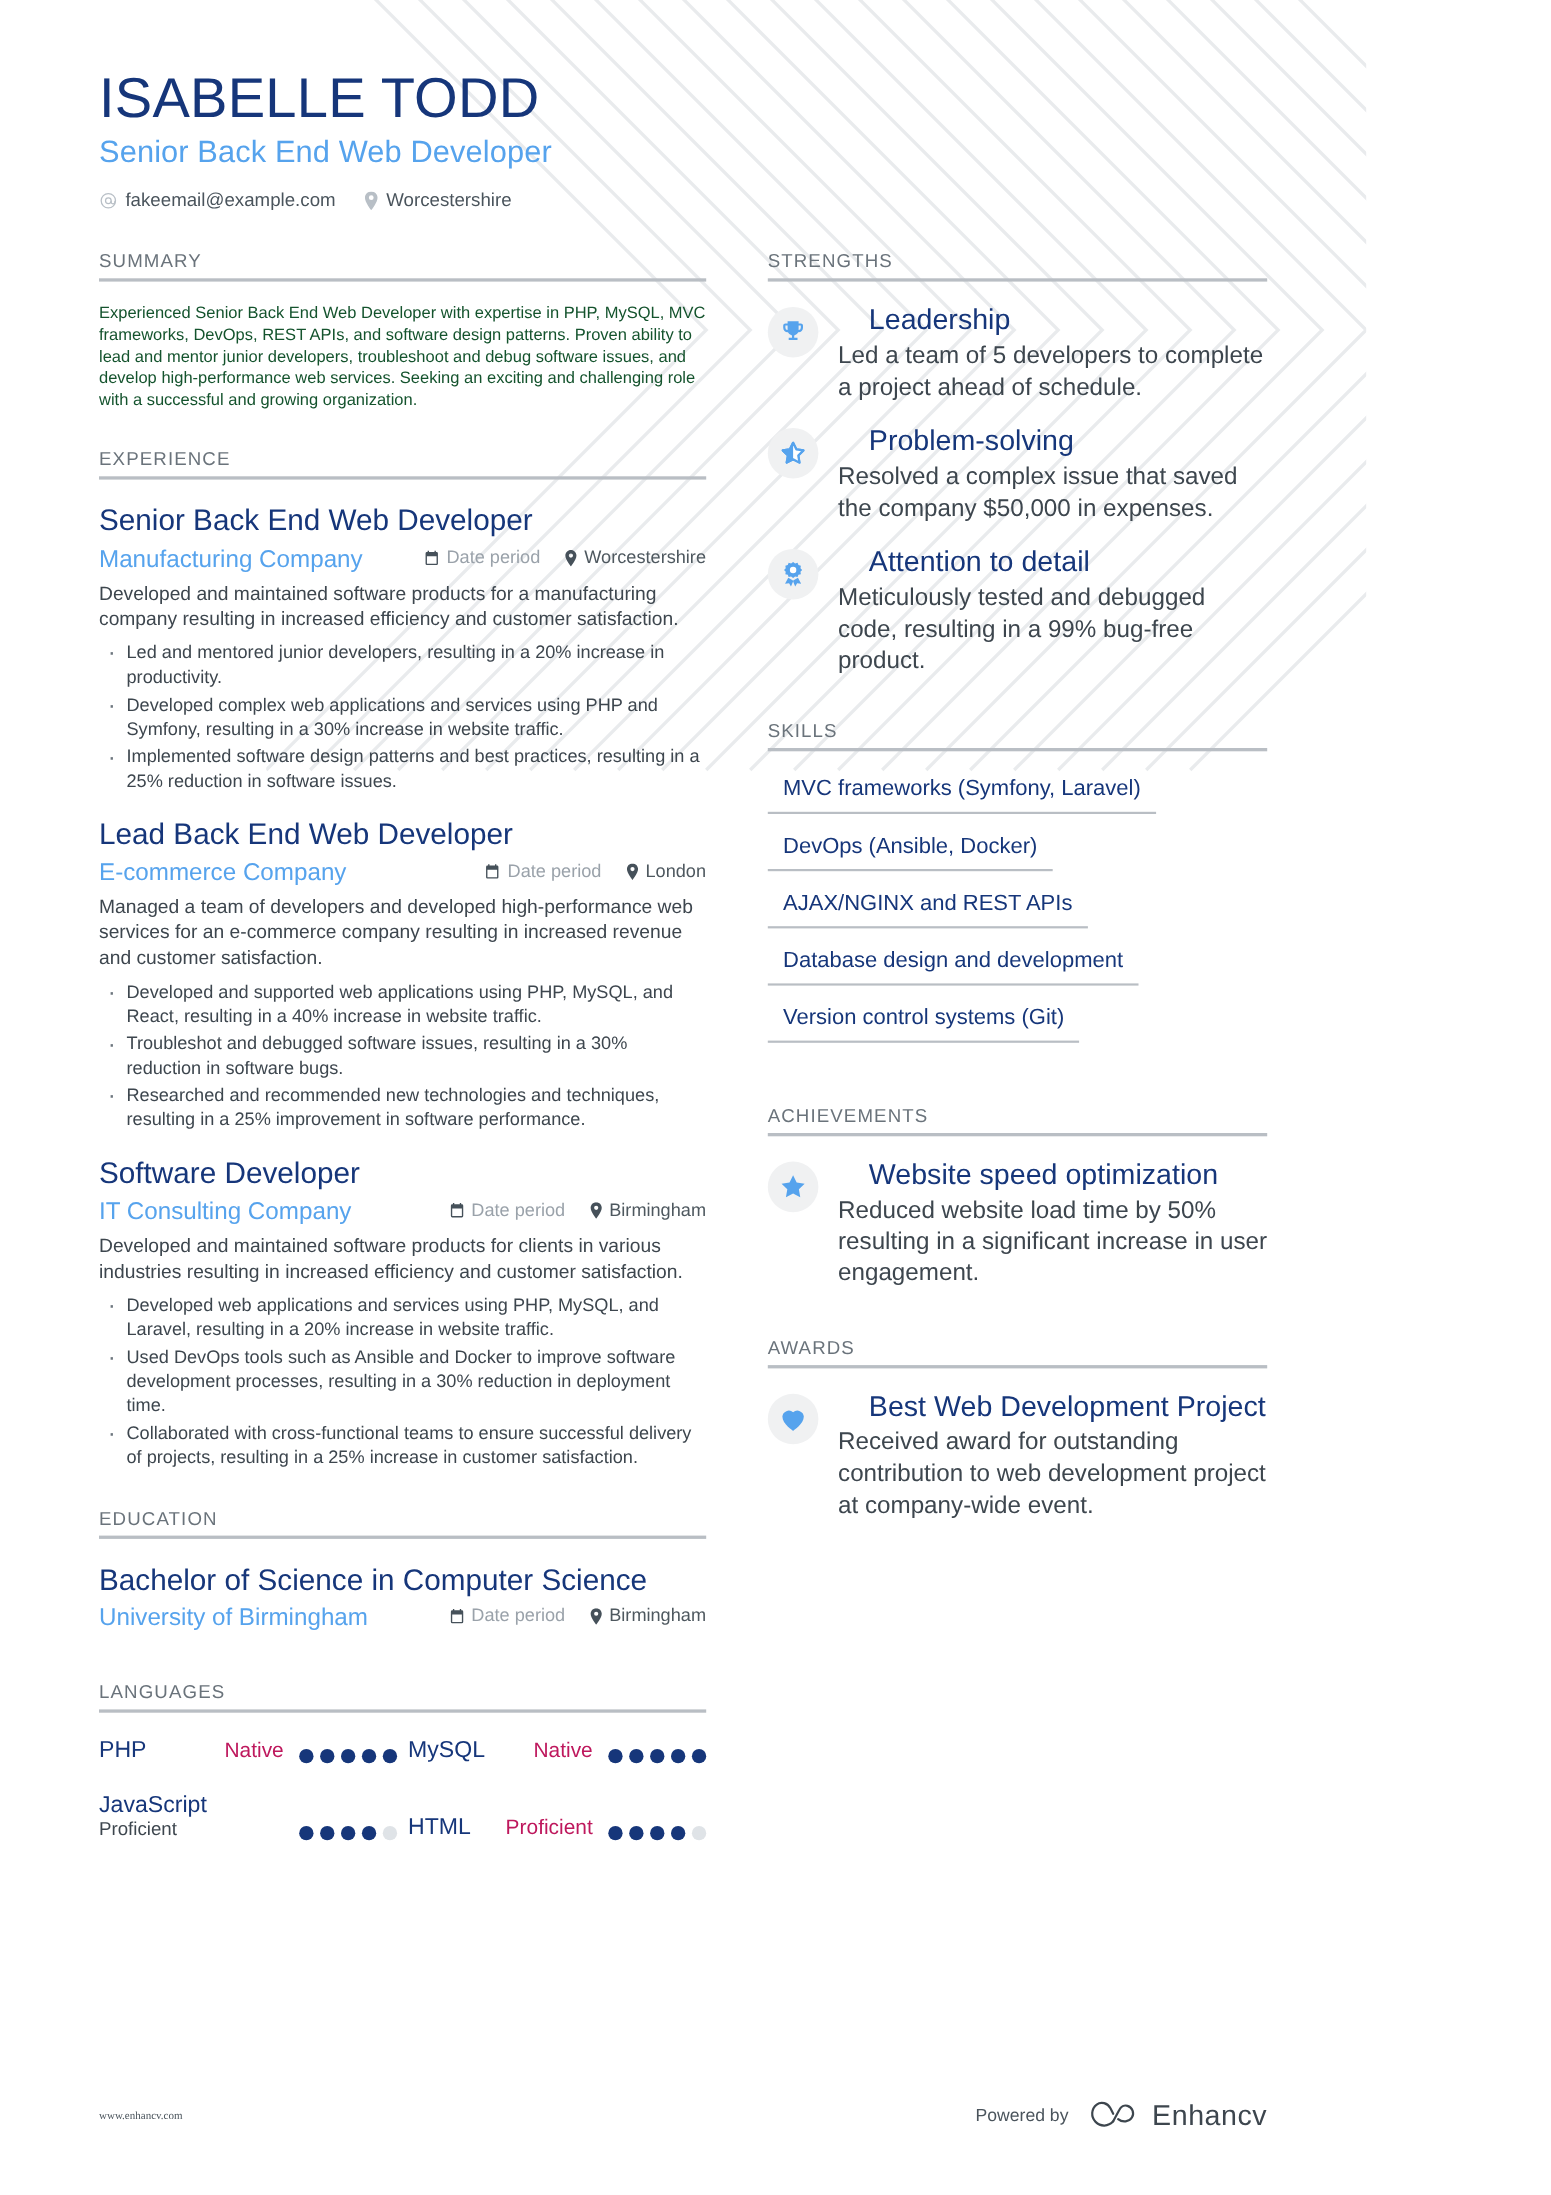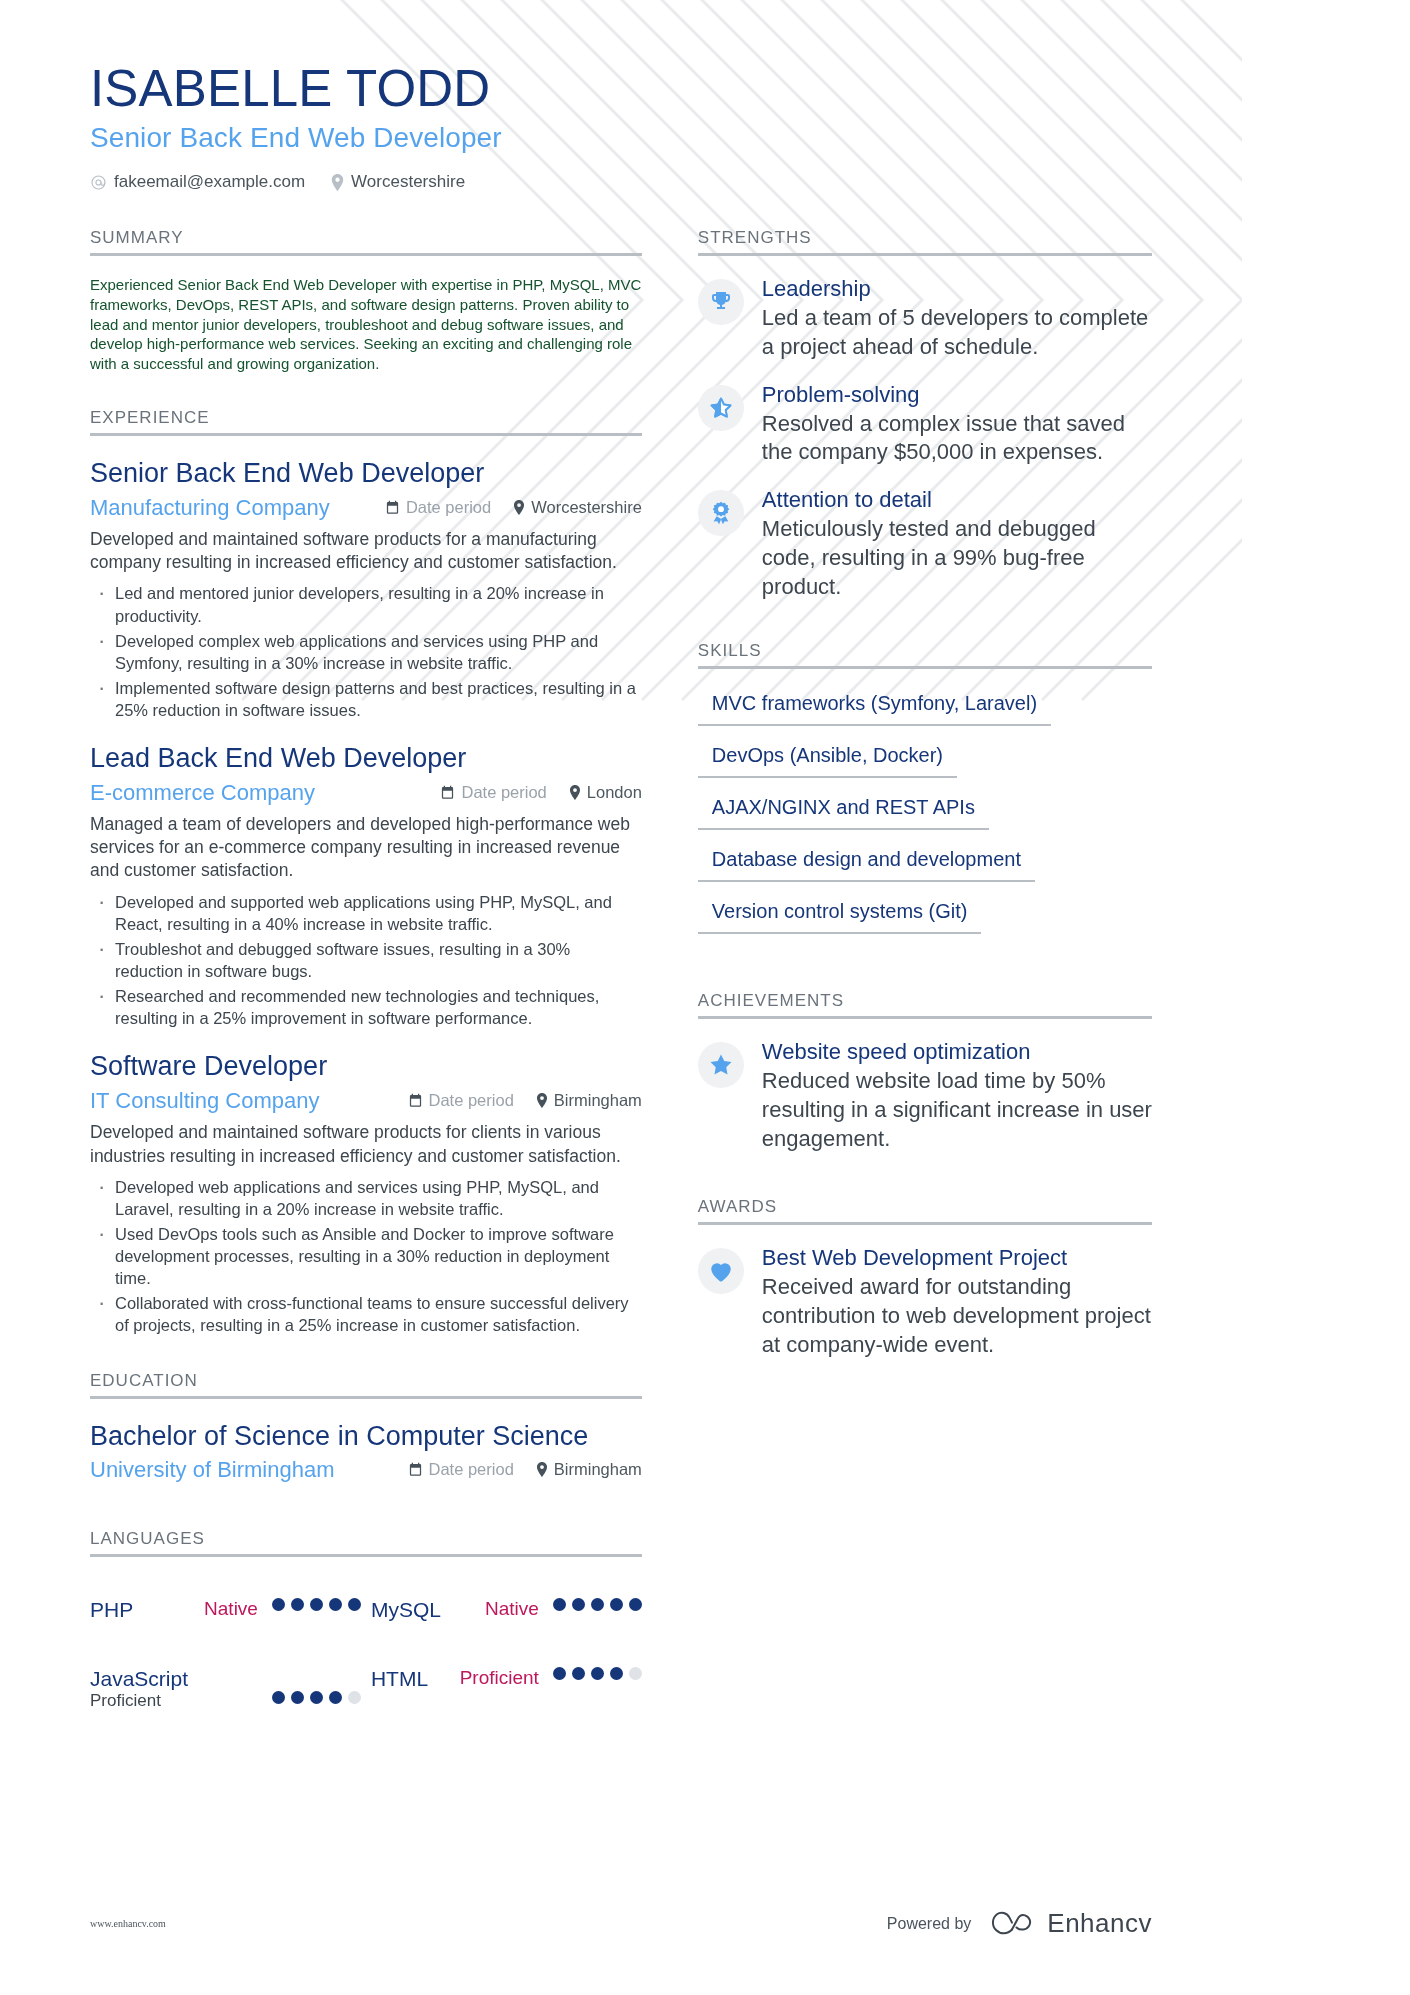--- a/index.html
+++ b/index.html
@@ -146,22 +146,21 @@
   
   .lang-grid {
     margin-top: 22px;
     display: grid;
     grid-template-columns: 1fr 1fr;
     column-gap: 10px;
     row-gap: 26px;
   }
   .lang-item {
     display: flex;
-    align-items: flex-start;
-    margin-top: 19px;
+    align-items: flex-end;
   }
   .lang-name {
     font-size: 21px;
     color: #16367a;
     flex: 0 0 auto;
   }
   .lang-level {
     margin-left: auto;
     font-size: 19px;
     color: #be185d;
@@ -184,23 +183,24 @@
   .badge {
     flex: 0 0 auto;
     width: 46px; height: 46px;
     border-radius: 50%;
     background: #f0f1f2;
     display:flex; align-items:center; justify-content:center;
     margin-top: 3px;
   }
   .item-body { flex: 1 1 auto; }
   .item-title {
-    font-size: 22px;
+    font-size: 26px;
     color: #16367a;
     line-height: 1.15;
+    margin-left: 28px;
   }
   .item-desc {
     font-size: 22px;
     line-height: 1.3;
     color: #3d464e;
     margin-top: 3px;
   }
 
   
   .skills-list { margin-top: 20px; }

